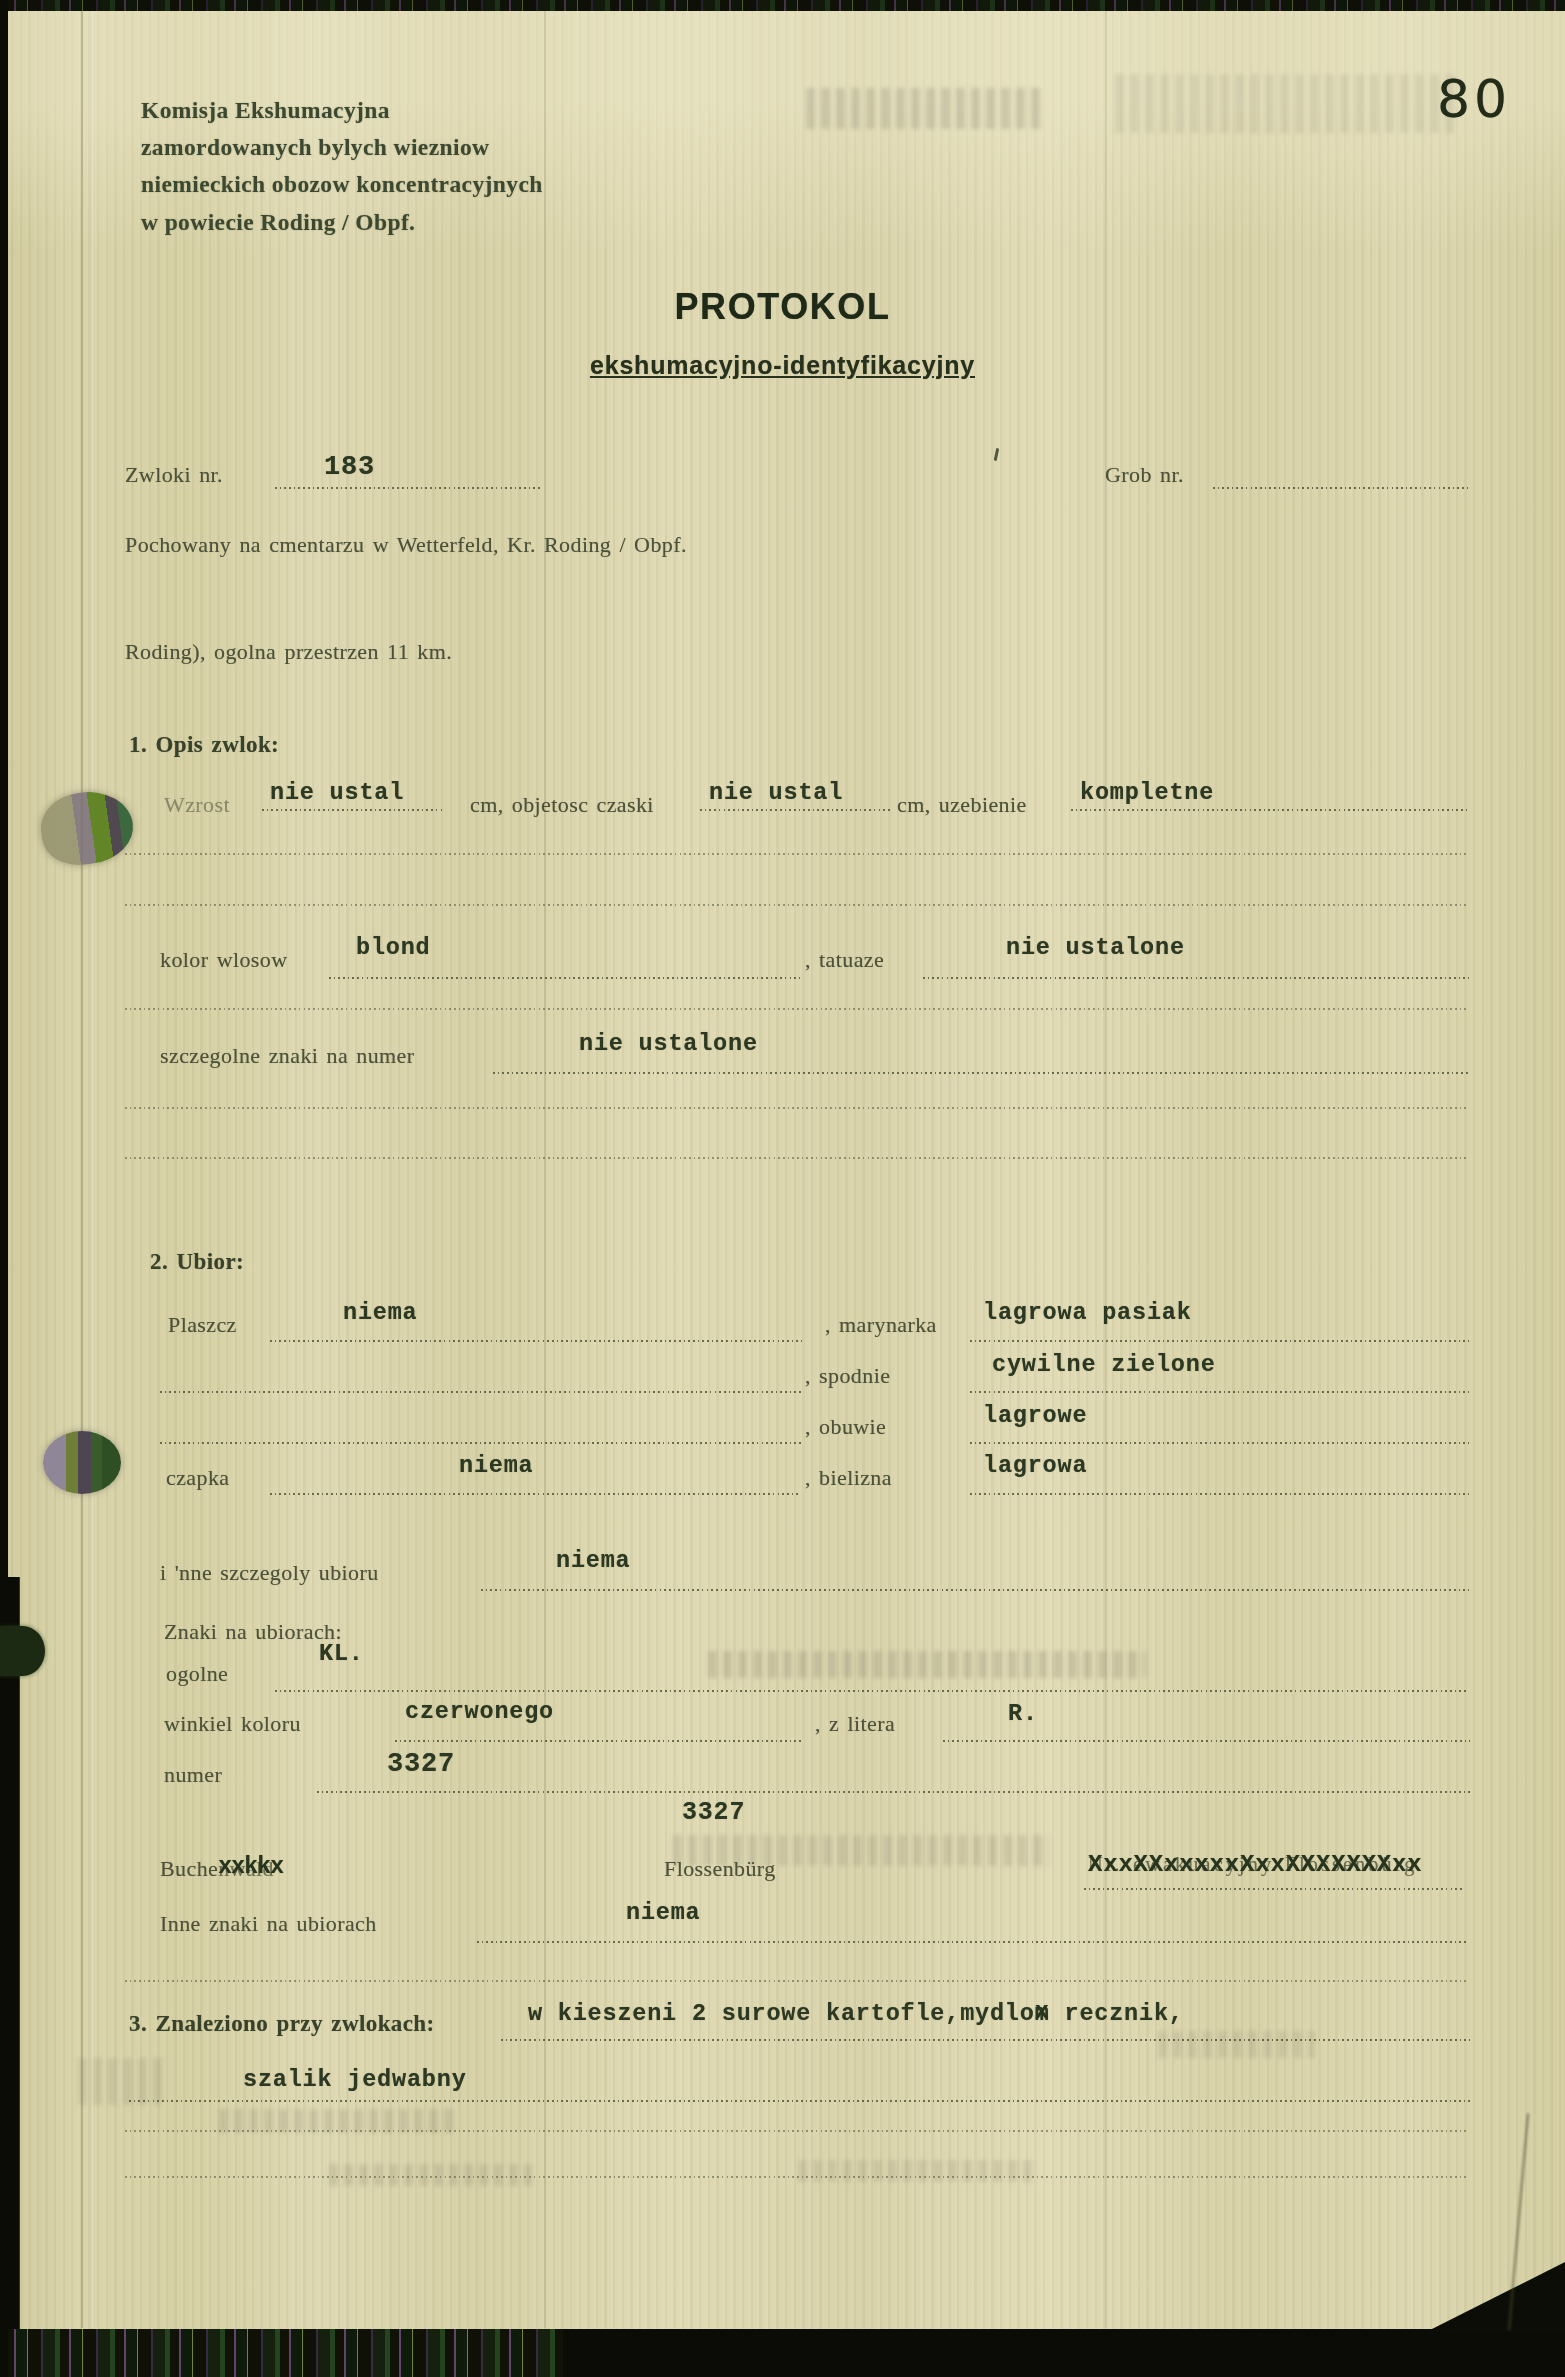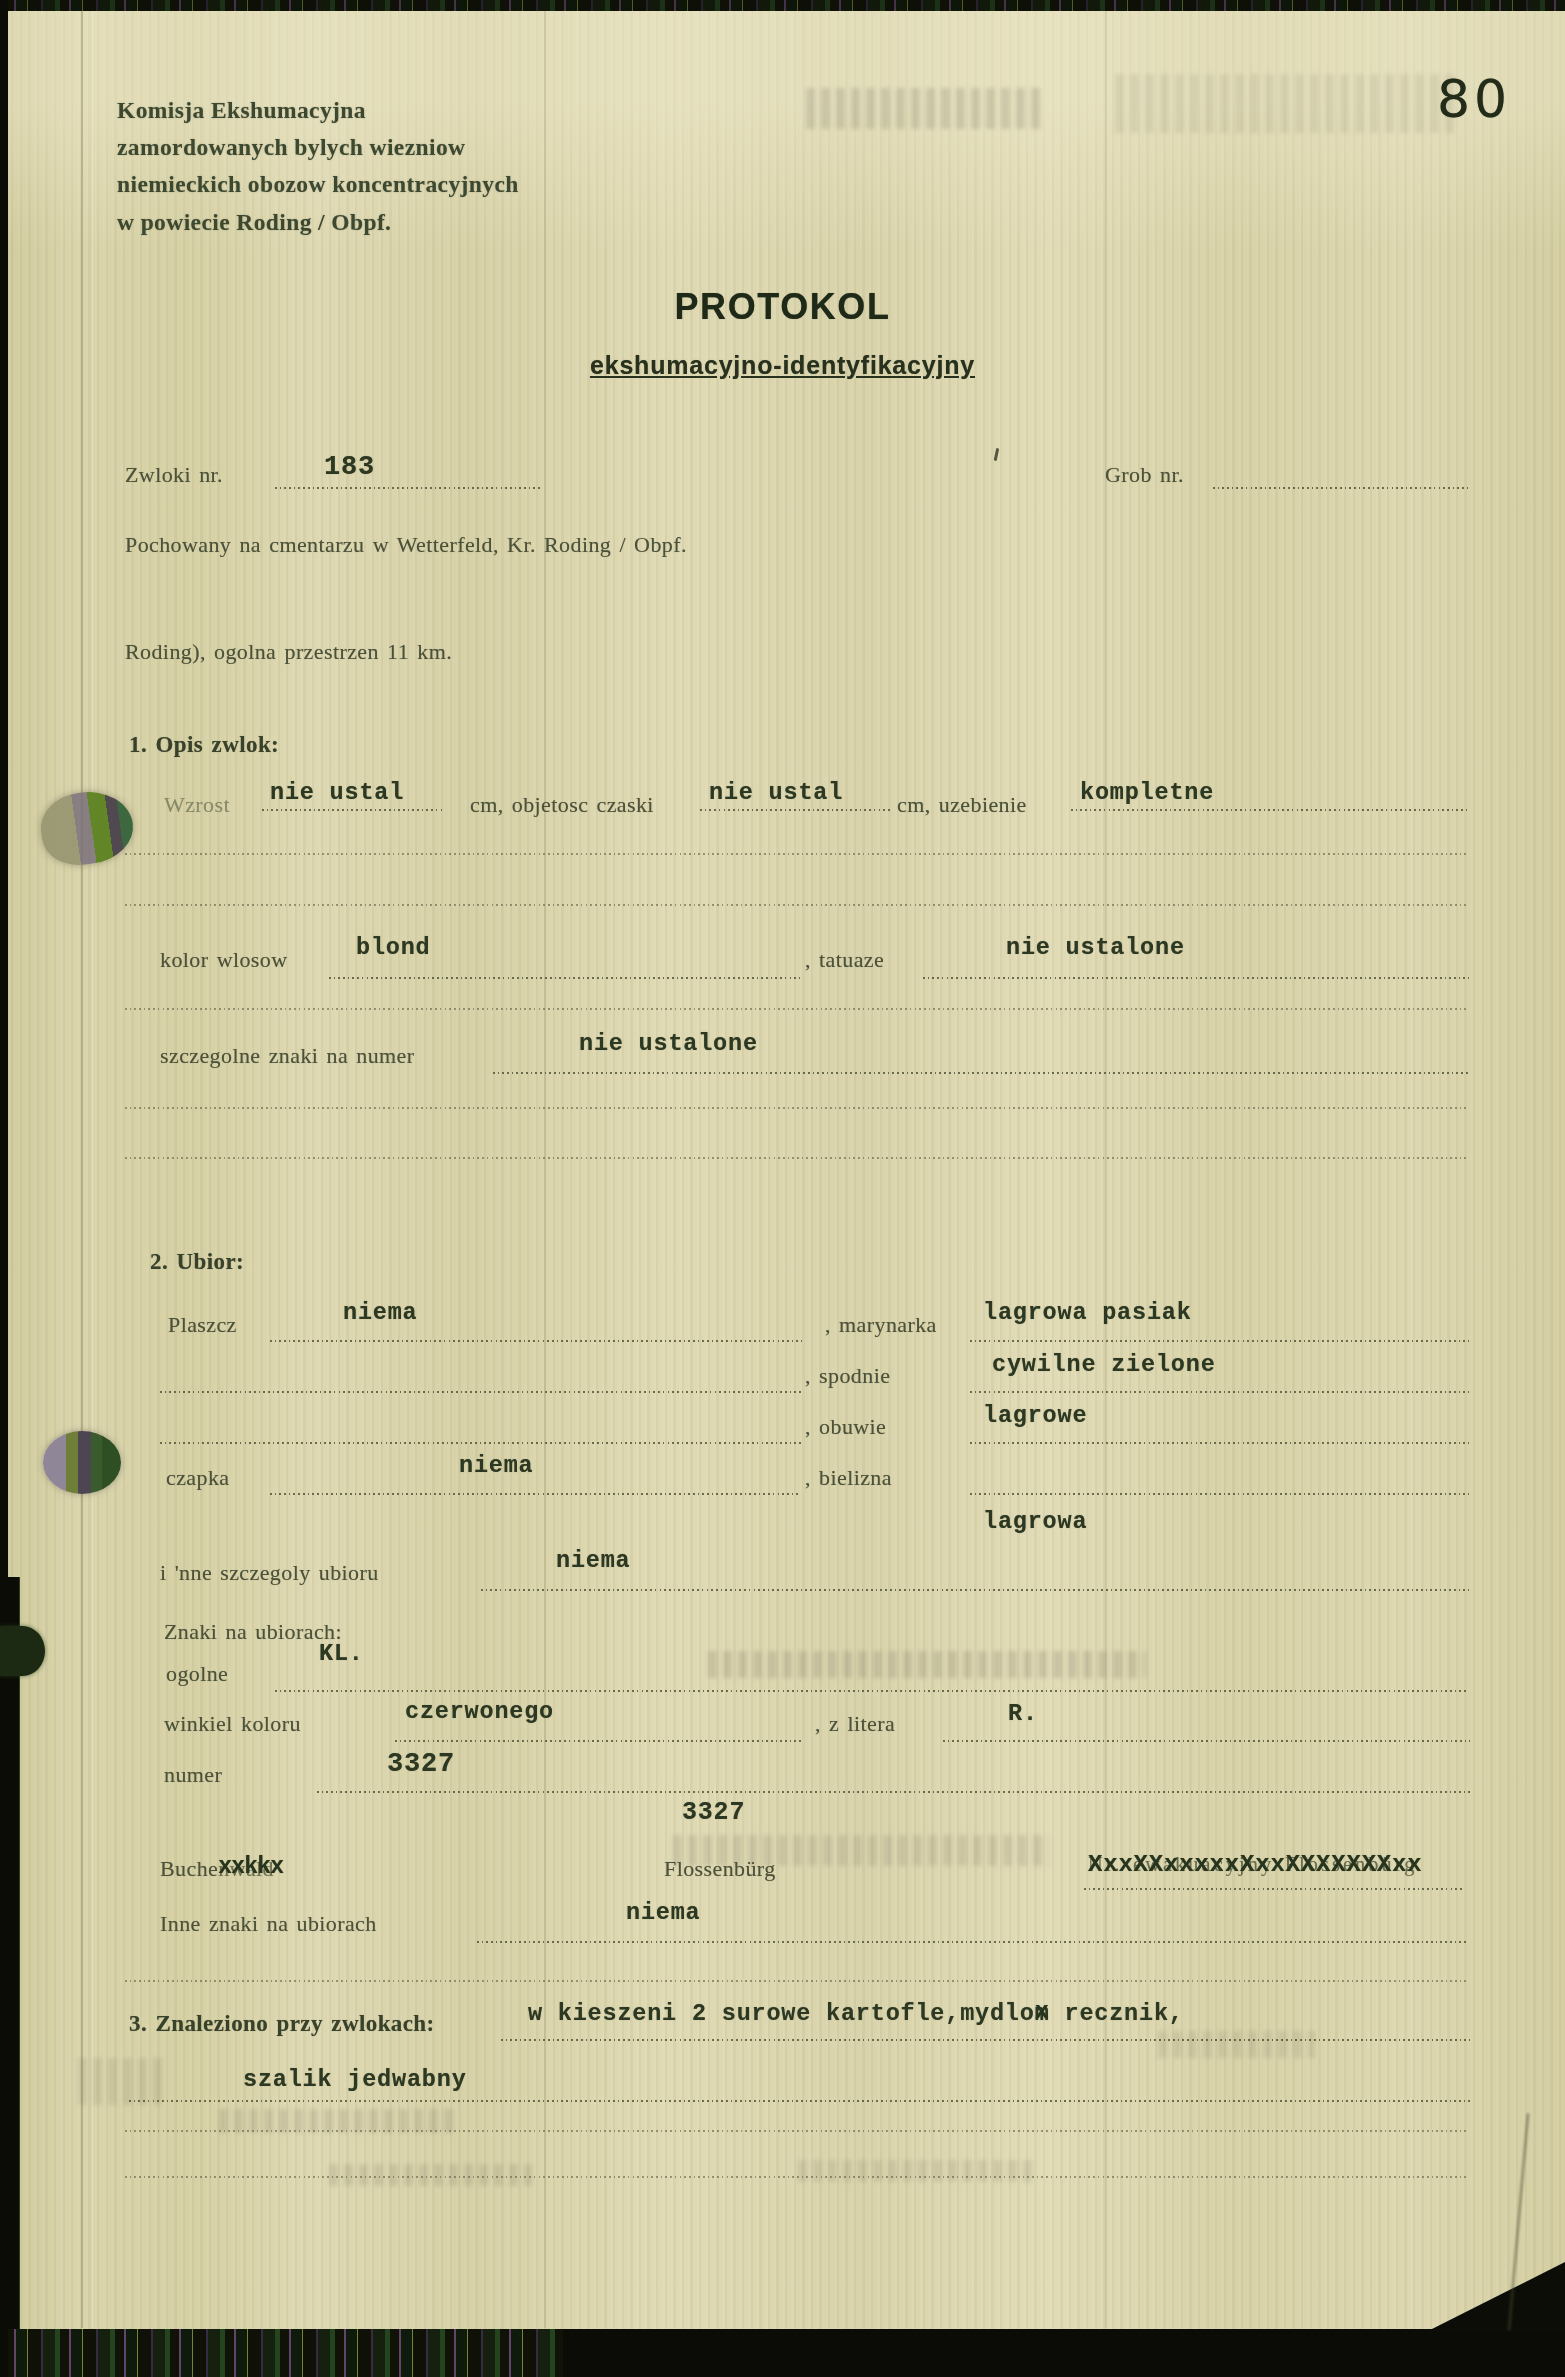--- a/index.html
+++ b/index.html
@@ -20,21 +20,21 @@
   .dotl{position:absolute;height:2.3px;z-index:1;
     background-image:repeating-linear-gradient(90deg, rgba(84,88,60,.85) 0 1.6px, rgba(84,88,60,0) 1.6px 4.7px);}
   .dotl.light{opacity:.65;}
   .title{font-family:"Liberation Sans","DejaVu Sans",sans-serif;font-weight:bold;font-size:36px;
     letter-spacing:1.6px;color:#1f2918;text-shadow:0 0 0.8px rgba(31,41,24,.6);}
   .subtitle{font-family:"Liberation Sans","DejaVu Sans",sans-serif;font-weight:bold;font-size:25px;
     letter-spacing:0.8px;color:#27311d;text-shadow:0 0 0.8px rgba(39,49,29,.55);}
   .pagenum{font-family:"DejaVu Sans",sans-serif;font-size:52px;color:#222c19;letter-spacing:3.9px;
     text-shadow:0 0 0.8px rgba(34,44,25,.6);}
   .hdr{font-family:"Liberation Serif","DejaVu Serif",serif;font-weight:bold;font-size:23.5px;color:#3d4830;
-    letter-spacing:0.4px;white-space:nowrap;text-shadow:0 0 1.6px rgba(61,72,48,.35);}
+    letter-spacing:0.4px;white-space:nowrap;text-shadow:0 0 1.6px rgba(61,72,48,.35);margin-left:24px;}
   .ov{position:relative;display:inline-block;}
   .ovx{position:absolute;left:0;top:-1.6px;color:#27351e;}
   .bar{position:absolute;background:#0b0c06;}
   .noise{position:absolute;top:0;bottom:0;opacity:.9;
     background:repeating-linear-gradient(90deg,#274a22 0 4.7px,#121307 4.7px 14px,#6b4b75 14px 16.4px,#0f1c0c 16.4px 27px,#7f9339 27px 28px,#101107 28px 41px,#3a2f4a 41px 43px,#16220f 43px 55px);}
   .smudge{position:absolute;filter:blur(2.3px);opacity:.42;
     background:repeating-linear-gradient(90deg, rgba(108,104,88,.5) 0 8.6px, rgba(0,0,0,0) 8.6px 15px);}
   .fold{position:absolute;top:11px;bottom:49px;}
 </style>
 </head>
@@ -141,21 +141,21 @@
   <div class="dotl" style="left:970px;top:1391px;width:499px;"></div>
 
   <div class="abs printed" style="left:805px;top:1414px;">, obuwie</div>
   <div class="abs typed" style="left:983px;top:1402px;">lagrowe</div>
   <div class="dotl" style="left:160px;top:1442px;width:642px;"></div>
   <div class="dotl" style="left:970px;top:1442px;width:499px;"></div>
 
   <div class="abs printed" style="left:166px;top:1465px;">czapka</div>
   <div class="abs typed" style="left:459px;top:1452px;">niema</div>
   <div class="abs printed" style="left:805px;top:1465px;">, bielizna</div>
-  <div class="abs typed" style="left:983px;top:1508px;text-align:right;">lagrowa</div>
+  <div class="abs typed" style="left:983px;top:1452px;text-align:right;">lagrowa</div>
   <div class="dotl" style="left:270px;top:1493px;width:528px;"></div>
   <div class="dotl" style="left:970px;top:1493px;width:499px;"></div>
 
   <div class="abs printed" style="left:160px;top:1560px;">i 'nne szczegoly ubioru</div>
   <div class="abs typed" style="left:556px;top:1547px;">niema</div>
   <div class="dotl" style="left:481px;top:1589px;width:988px;"></div>
 
   <div class="abs printed" style="left:164px;top:1611px;margin-top:8px;">Znaki na ubiorach:</div>
 
   <div class="abs printed" style="left:166px;top:1661px;">ogolne</div>

